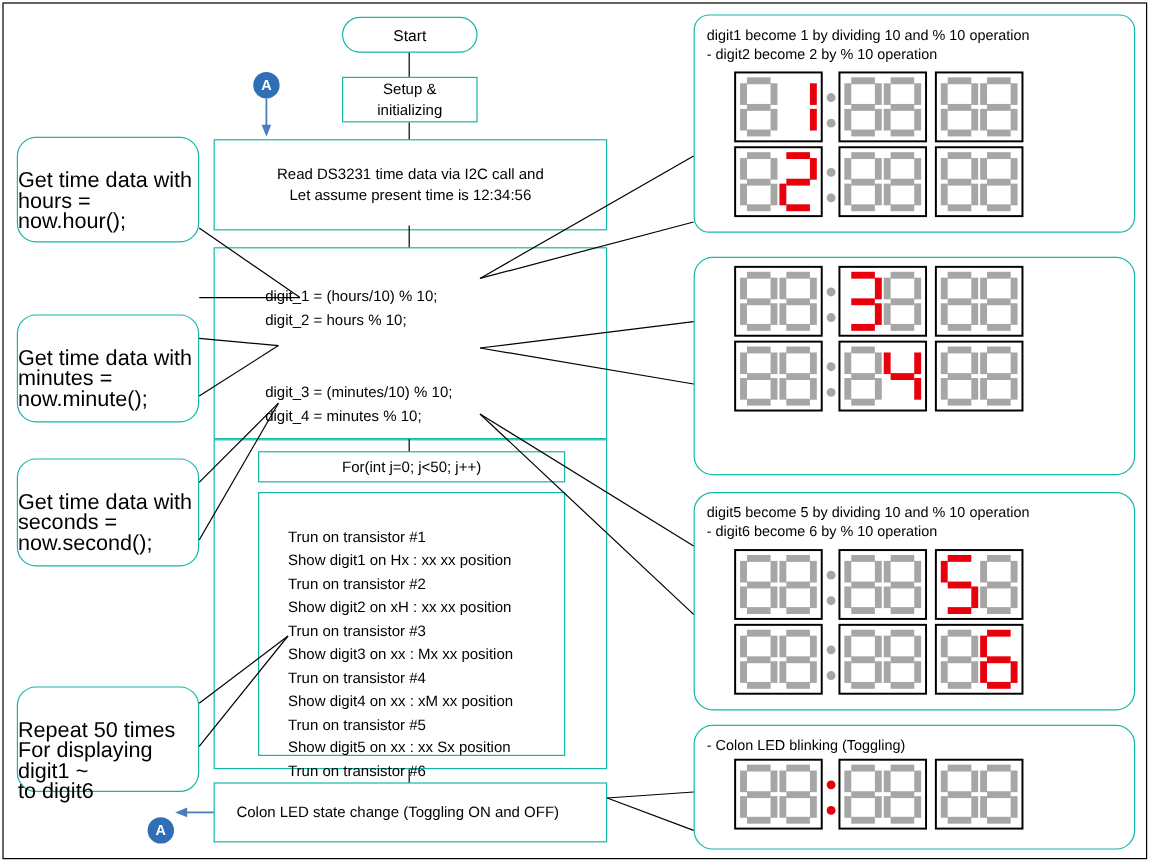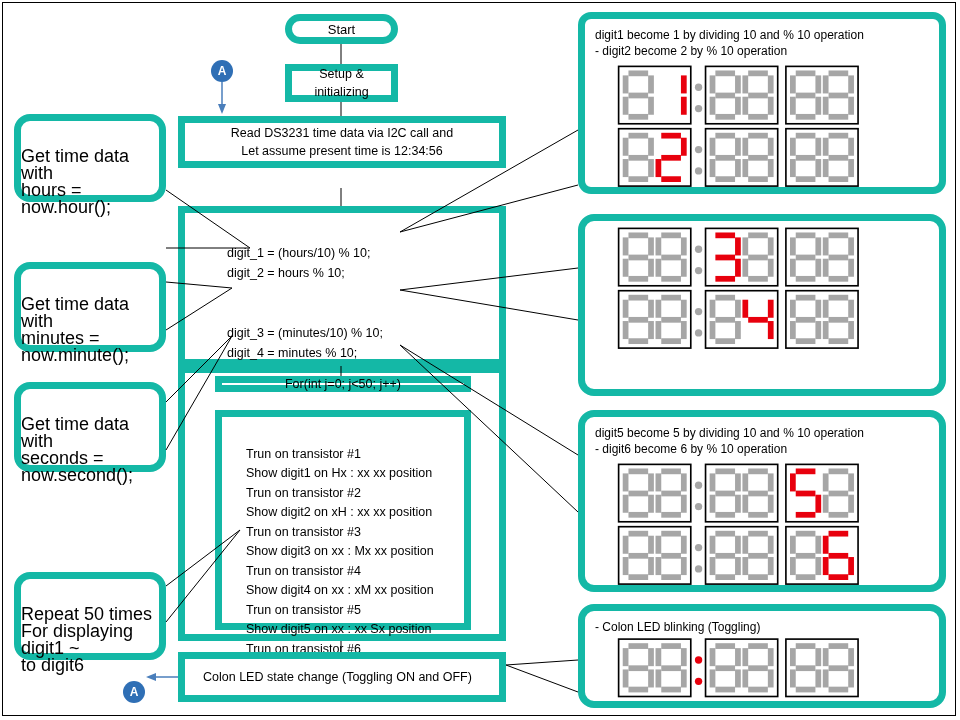--- a/index.html
+++ b/index.html
@@ -10,21 +10,21 @@
     position:relative;
     overflow:hidden;
     color:#000;
   }
   .frame{
     position:absolute;left:2px;top:2px;width:954px;height:714px;
     border:1px solid #000;box-sizing:border-box;
   }
   .box{
     position:absolute;box-sizing:border-box;
-    border:7px solid #14b8a6;background:#fff;
+    border:1px solid #14b8a6;background:#fff;
   }
   .rounded{border-radius:16px;}
   .stadium{border-radius:22px;}
   .center{display:flex;align-items:center;justify-content:center;text-align:center;}
   .t12{font-size:12.5px;line-height:16px;}
   .t13{font-size:13px;line-height:17px;}
   .t12m{font-size:12.5px;line-height:18px;}
   .leftbox{font-size:18px;line-height:17px;padding:10px 0;}
   .code{font-size:12.5px;line-height:20px;padding:10px 0 10px 42px;}
   .steps{font-size:12.5px;line-height:19.5px;padding:8px 0 8px 24px;}
@@ -57,40 +57,40 @@
 
 <div class="box stadium center t13" style="left:285px;top:14px;width:113px;height:30px;">
   <span>Start</span>
 </div>
 
 <div class="box center t12m" style="left:285px;top:64px;width:113px;height:38px;white-space:pre-line;">
   <span>Setup &amp;
 initializing</span>
 </div>
 
-<div class="box center t12m" style="left:178px;top:116px;width:328px;height:52px;white-space:pre-line;">
+<div class="box center t12m" style="left:178px;top:116px;width:328px;height:76px;white-space:pre-line;">
   <span>Read DS3231  time data via I2C call and
 Let assume present time is 12:34:56</span>
 </div>
 
 <div class="box code" style="left:178px;top:206px;width:328px;height:160px;white-space:pre-line;">
   <span>digit_1  =  (hours/10) % 10;
 digit_2  =  hours % 10;
 
 
 digit_3  =  (minutes/10)  % 10;
 digit_4  =  minutes % 10;
 
 digit_5  =  (seconds/10) % 10;
 digit_6  =  seconds % 10;</span>
 </div>
 
 <div class="box" style="left:178px;top:366px;width:328px;height:275px;"></div>
 
-<div class="box center t12" style="left:215px;top:376px;width:256px;height:16px;">
+<div class="box center t12" style="left:215px;top:376px;width:256px;height:26px;">
   <span>For(int j=0;  j&lt;50;  j++)</span>
 </div>
 
 <div class="box steps" style="left:215px;top:410px;width:256px;height:220px;white-space:pre-line;">
   <span>Trun on transistor #1
 Show digit1  on Hx :  xx xx position
 Trun on transistor #2
 Show digit2  on xH :  xx xx position
 Trun on transistor #3
 Show digit3  on xx :  Mx xx position

